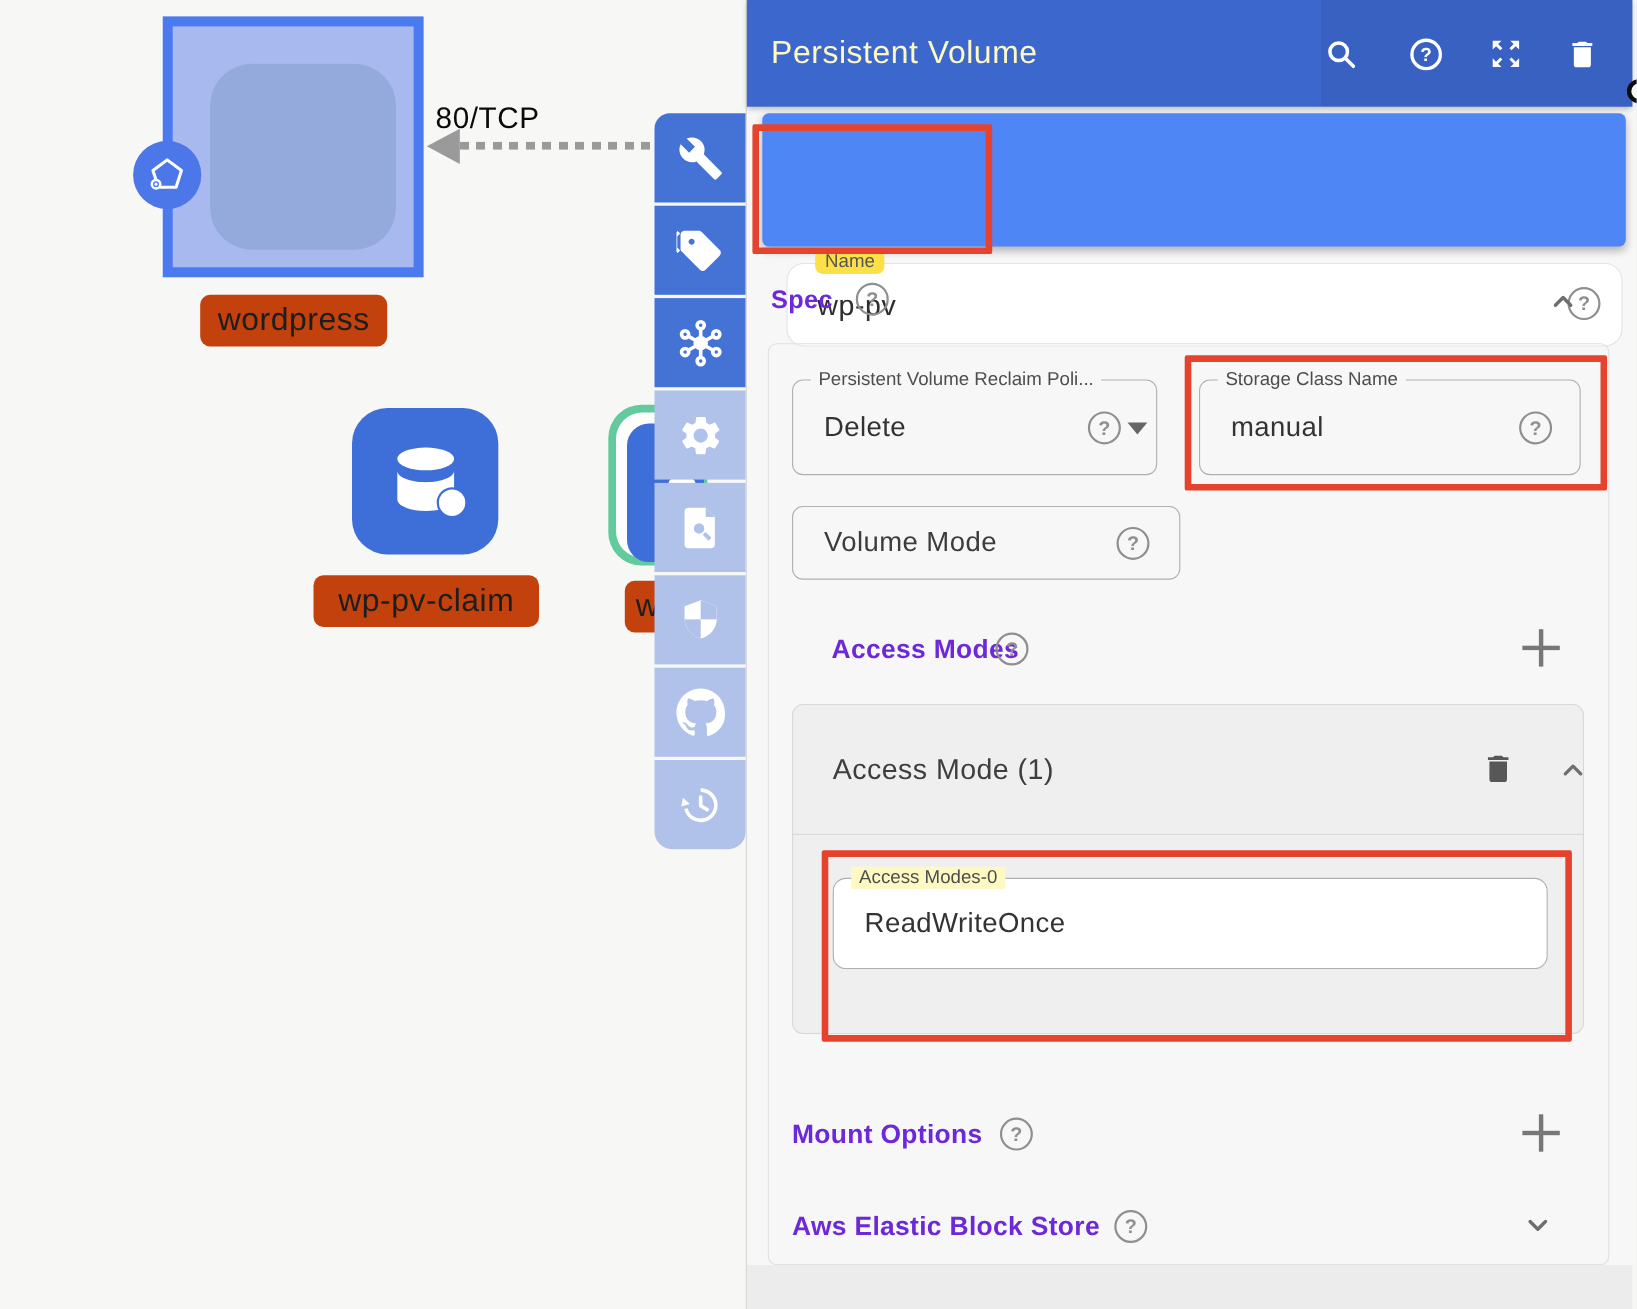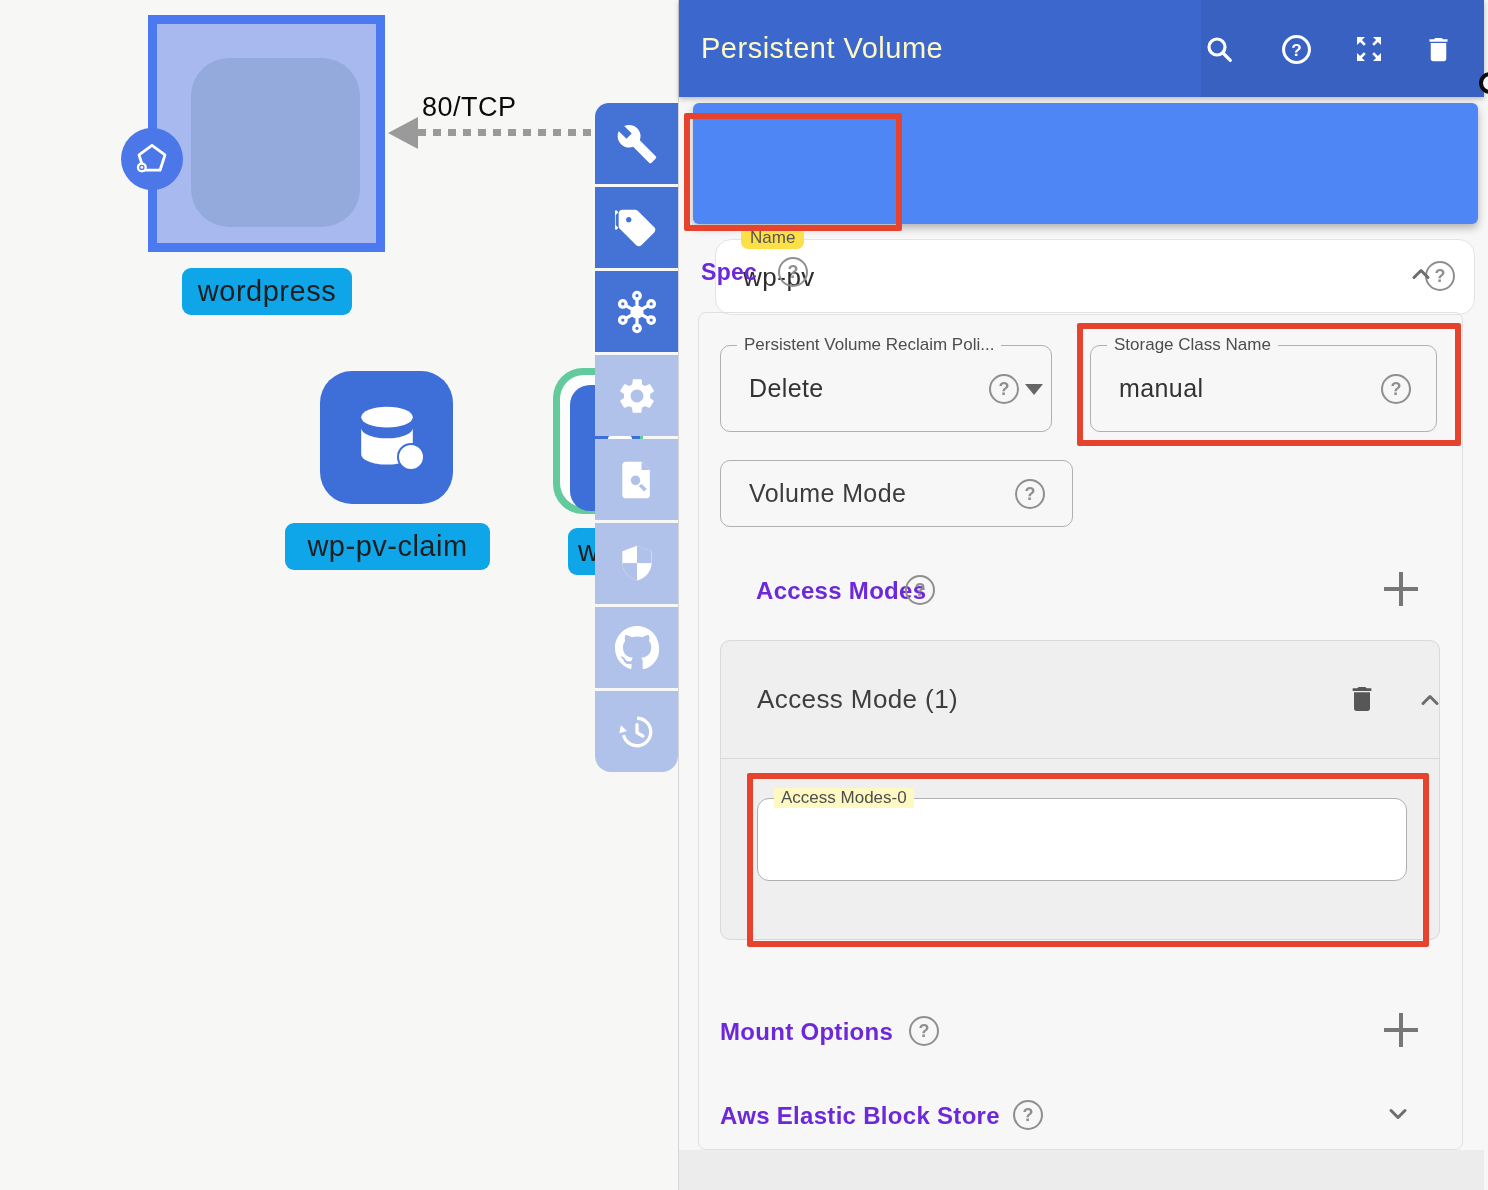--- a/index.html
+++ b/index.html
@@ -7,23 +7,23 @@
           background:#f7f8f6;font-family:"Liberation Sans",sans-serif;}
 
   .abs{position:absolute;}
 
   
   .wp-node{left:148px;top:15px;width:237px;height:237px;background:#a8b9ef;
            border:9px solid #4b79f0;box-sizing:border-box;}
   .wp-inner{left:34px;top:34px;width:169px;height:169px;background:#94aadd;border-radius:38px;}
   .pod-badge{left:121px;top:128px;width:62px;height:62px;border-radius:50%;
              background:#4b77e8;display:flex;align-items:center;justify-content:center;}
-  .node-label{background:#0ea5e9;border-radius:9px;color:#1e1e1e;font-size:29px;
+  .node-label{background:#c2410c;border-radius:9px;color:#1e1e1e;font-size:29px;
               display:flex;align-items:center;justify-content:center;letter-spacing:.5px;}
-  .edge-label{left:422px;top:92px;font-size:27px;color:#0a0a0a;letter-spacing:.5px;}
+  .edge-label{left:396px;top:92px;font-size:27px;color:#0a0a0a;letter-spacing:.5px;}
   .arrow-head{left:388px;top:117px;width:0;height:0;border-right:30px solid #9a9a9a;
               border-top:16px solid transparent;border-bottom:16px solid transparent;}
   .dotted-line{left:418px;top:129px;width:178px;height:7px;
                background:repeating-linear-gradient(90deg,#9a9a9a 0 8px,transparent 8px 15px);}
   .claim-node{left:320px;top:371px;width:133px;height:133px;border-radius:32px;background:#3e6ed8;
               display:flex;align-items:center;justify-content:center;}
   .claim-badge{left:397px;top:443px;width:28px;height:28px;border-radius:50%;background:#fff;
                border:2px solid #3e6ed8;box-sizing:border-box;color:#3e6ed8;font-weight:bold;
                font-size:17px;display:flex;align-items:center;justify-content:center;}
   .hidden-node{left:553px;top:368px;width:90px;height:146px;border-radius:30px;background:#63ca9d;z-index:2;}
@@ -282,20 +282,21 @@
           <path fill="#575757" d="M6 19a2 2 0 0 0 2 2h8a2 2 0 0 0 2-2V7H6v12zM19 4h-3.5l-1-1h-5l-1 1H5v2h14V4z"></path>
         </svg>
       </div>
       <div class="abs" style="left:695px;top:45px;">
         <svg width="28" height="28" viewBox="0 0 24 24">
           <polyline points="6,15 12,9 18,15" fill="none" stroke="#6e6e6e" stroke-width="2.6" stroke-linecap="round" stroke-linejoin="round"></polyline>
         </svg>
       </div>
       <div class="ofield" style="left:36px;top:157px;width:650px;height:83px;background:#fff;border-radius:12px;">
         <span class="legend">Access Modes-0</span>
+        <span class="fval">ReadWriteOnce</span>
       </div>
     </div>
 
     <div class="abs sec-heading" style="left:41px;top:1018px;font-size:24px;">Mount Options</div>
     <div class="qcircle" style="left:230px;top:1016px;"></div>
     <div class="plus-icon" style="left:705px;top:1013px;"></div>
 
     <div class="abs sec-heading" style="left:41px;top:1102px;font-size:24px;">Aws Elastic Block Store</div>
     <div class="qcircle" style="left:334px;top:1100px;"></div>
     <div class="abs" style="left:705px;top:1100px;">

